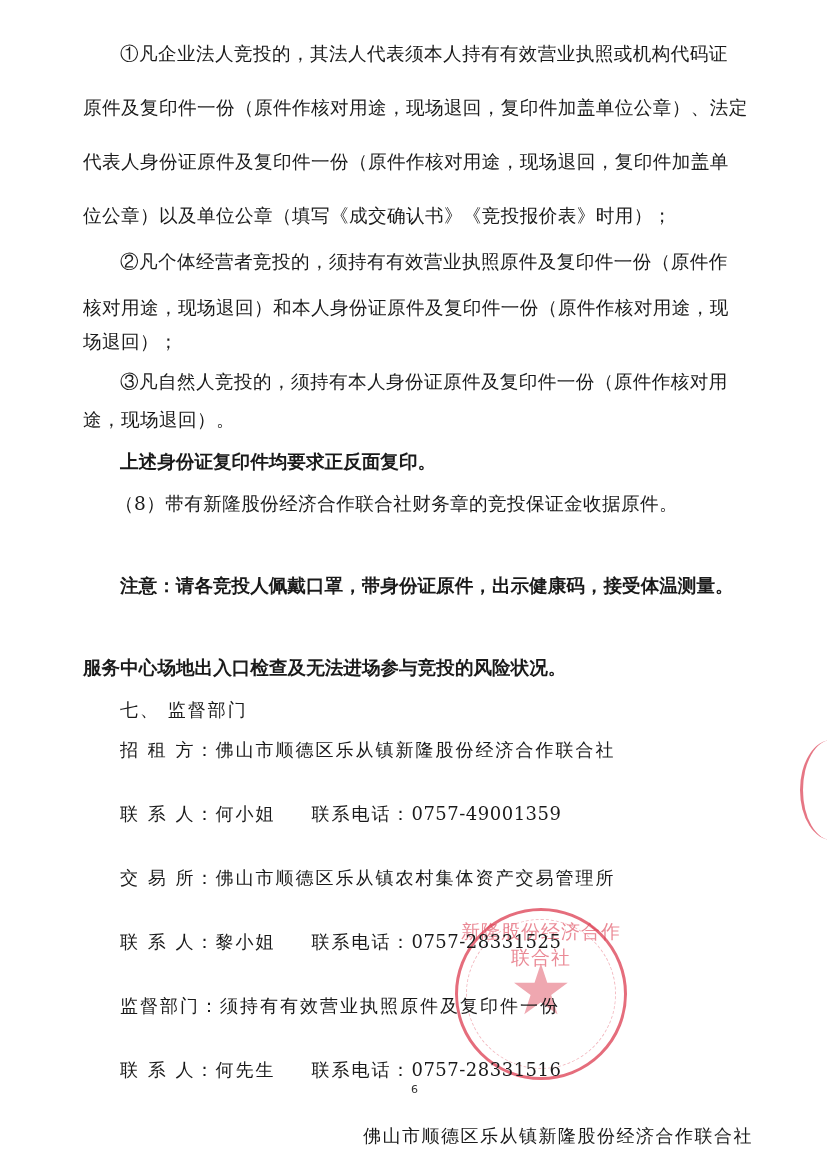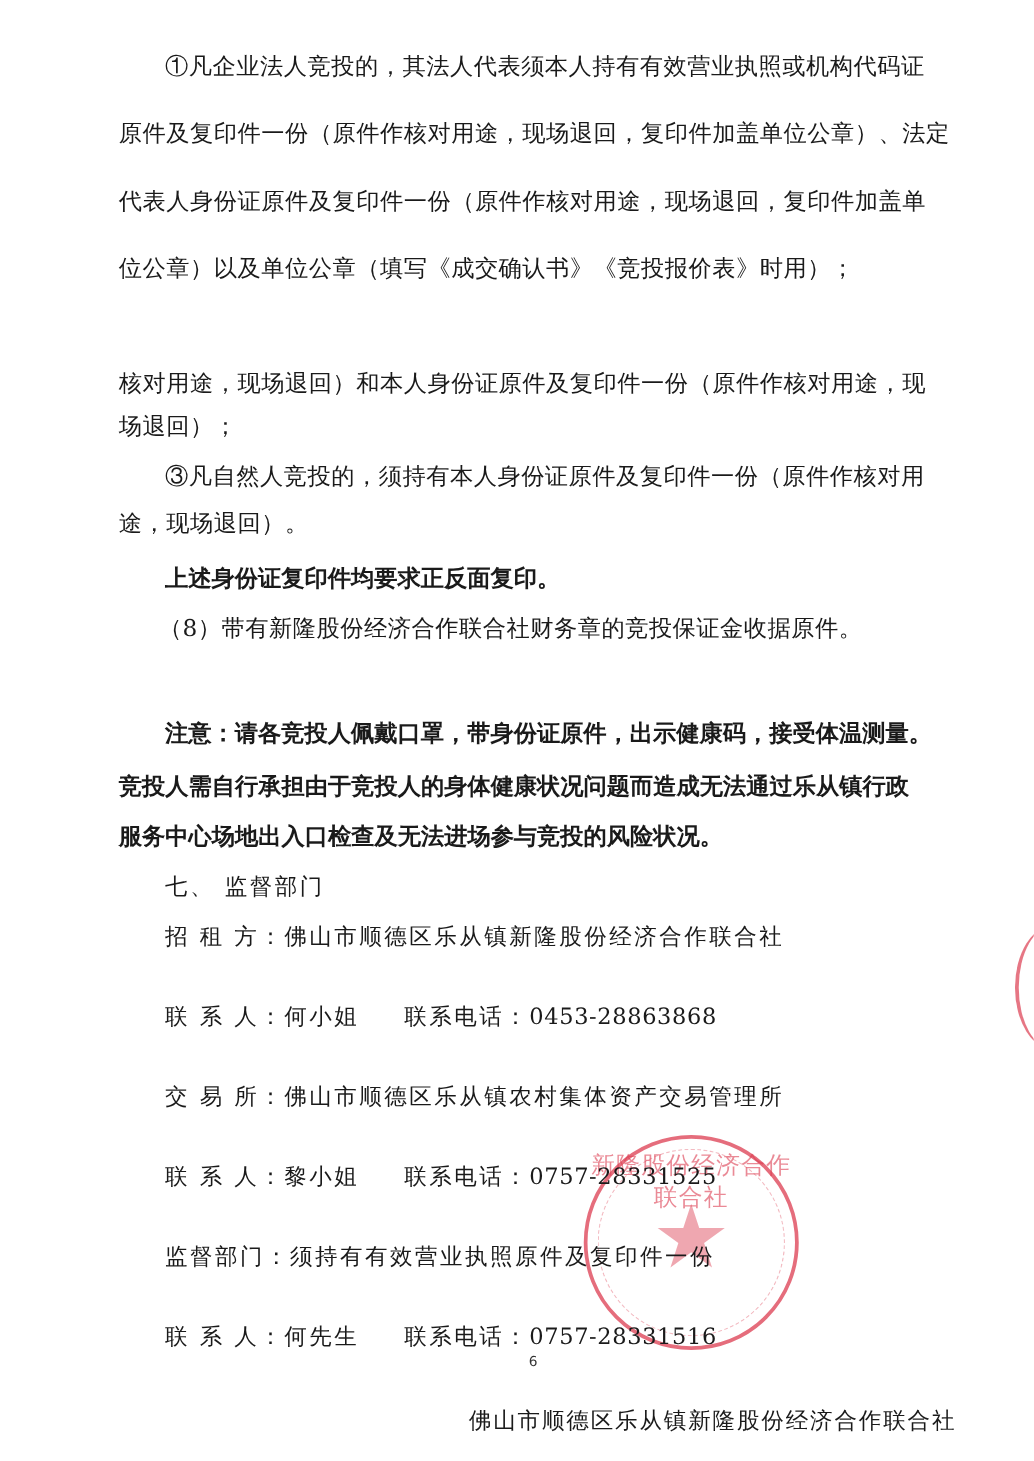--- a/index.html
+++ b/index.html
@@ -1,21 +1,21 @@
 <!DOCTYPE html>
 <html><head>
 <meta charset="utf-8">
 <style>
   html, body { margin: 0; padding: 0; background: #ffffff; }
   body { width: 827px; height: 1169px; position: relative; overflow: hidden;
          font-family: "DejaVu Serif", "Liberation Serif", serif; color: #1a1a1a; }
-  .page { position: absolute; left: 12px; top: 0; width: 751px; height: 1169px; }
+  .page { position: absolute; left: 0; top: 0; width: 751px; height: 1169px; }
   .line { position: absolute; left: 83px; white-space: nowrap; font-size: 18.6px; line-height: 24px; letter-spacing: 0.4px; }
   .indent { left: 120px; }
-  .bold { font-weight: bold; font-family: Liberation Serif, serif; letter-spacing: 0px; }
+  .bold { font-weight: bold; font-family: Liberation Mono, monospace; letter-spacing: 0px; }
   .contact { font-size: 18px; letter-spacing: 2px; }
   .sig { position: absolute; white-space: nowrap; font-size: 18.6px; letter-spacing: 1.5px; }
   .page-number { position: absolute; left: 411px; top: 1083px; font-size: 11px; font-family: "DejaVu Sans", sans-serif; color: #333; }
   .seal { position: absolute; left: 455px; top: 908px; width: 172px; height: 172px; border-radius: 50%;
           border: 3px solid rgba(220,60,80,0.75); box-sizing: border-box; pointer-events: none; }
   .seal-inner { position: absolute; inset: 8px; border-radius: 50%; border: 1px dashed rgba(220,60,80,0.35); }
   .seal-star { position: absolute; left: 50%; top: 50%; transform: translate(-50%,-55%); font-size: 70px; color: rgba(220,60,80,0.45); font-family: "DejaVu Sans", sans-serif; }
   .seal-text { position: absolute; left: 0; top: 8px; width: 100%; text-align: center; font-size: 19px; color: rgba(220,60,80,0.6); letter-spacing: 1px; font-family: "DejaVu Sans", sans-serif; }
   .seal-edge { position: absolute; left: 800px; top: 740px; width: 60px; height: 100px; border-left: 3px solid rgba(220,60,80,0.7); border-radius: 50% 0 0 50%; pointer-events: none; }
   .stack { position: relative; z-index: 2; }
@@ -23,42 +23,42 @@
 </head>
 <body>
 
 <div class="page">
 
   <div class="line indent" style="top:42px">①凡企业法人竞投的，其法人代表须本人持有有效营业执照或机构代码证</div>
   <div class="line" style="top:150px">代表人身份证原件及复印件一份（原件作核对用途，现场退回，复印件加盖单</div>
   <div class="line" style="top:96px">原件及复印件一份（原件作核对用途，现场退回，复印件加盖单位公章）、法定</div>
   <div class="line" style="top:204px">位公章）以及单位公章（填写《成交确认书》《竞投报价表》时用）；</div>
 
+  <div class="line indent" style="top:250px">②凡个体经营者竞投的，须持有有效营业执照原件及复印件一份（原件作</div>
   <div class="line" style="top:296px">核对用途，现场退回）和本人身份证原件及复印件一份（原件作核对用途，现</div>
   <div class="line" style="top:330px">场退回）；</div>
 
   <div class="line indent" style="top:370px">③凡自然人竞投的，须持有本人身份证原件及复印件一份（原件作核对用</div>
   <div class="line" style="top:408px">途，现场退回）。</div>
 
   <div class="line indent bold" style="top:452px">上述身份证复印件均要求正反面复印。</div>
 
   <div class="line" style="top:492px; left:115px">（8）带有新隆股份经济合作联合社财务章的竞投保证金收据原件。</div>
 
 
   <div class="line indent bold" style="top:576px">注意：请各竞投人佩戴口罩，带身份证原件，出示健康码，接受体温测量。</div>
-  <div class="line bold" style="top:618px">竞投人需自行承担由于竞投人的身体健康状况问题而造成无法通过乐从镇行政</div>
   <div class="line bold" style="top:658px">服务中心场地出入口检查及无法进场参与竞投的风险状况。</div>
 
   <div class="line contact" style="top:698px; left:120px">七、  监督部门</div>
 
   <div class="line contact stack" style="top:738px; left:120px">
     <span>招 租 方：</span><span>佛山市顺德区乐从镇新隆股份经济合作联合社</span>
   </div>
   <div class="line contact stack" style="top:778px; left:120px">
-    <span>联 系 人：</span><span style="display:inline-block; width:96px">何小姐</span><span>联系电话：</span><span style="letter-spacing:0.5px">0453-28863868</span>
+    <span>联 系 人：</span><span style="display:inline-block; width:96px">何小姐</span><span>联系电话：</span><span style="letter-spacing:0.5px">0757-49001359</span>
   </div>
   <div class="line contact stack" style="top:818px; left:120px">
     <span>交 易 所：</span><span>佛山市顺德区乐从镇农村集体资产交易管理所</span>
   </div>
   <div class="line contact stack" style="top:858px; left:120px">
     <span>联 系 人：</span><span style="display:inline-block; width:96px">黎小姐</span><span>联系电话：</span><span style="letter-spacing:0.5px">0757-28331525</span>
   </div>
   <div class="line contact stack" style="top:898px; left:120px">
     <span>监督部门：</span><span>须持有有效营业执照原件及复印件一份</span>
   </div>

